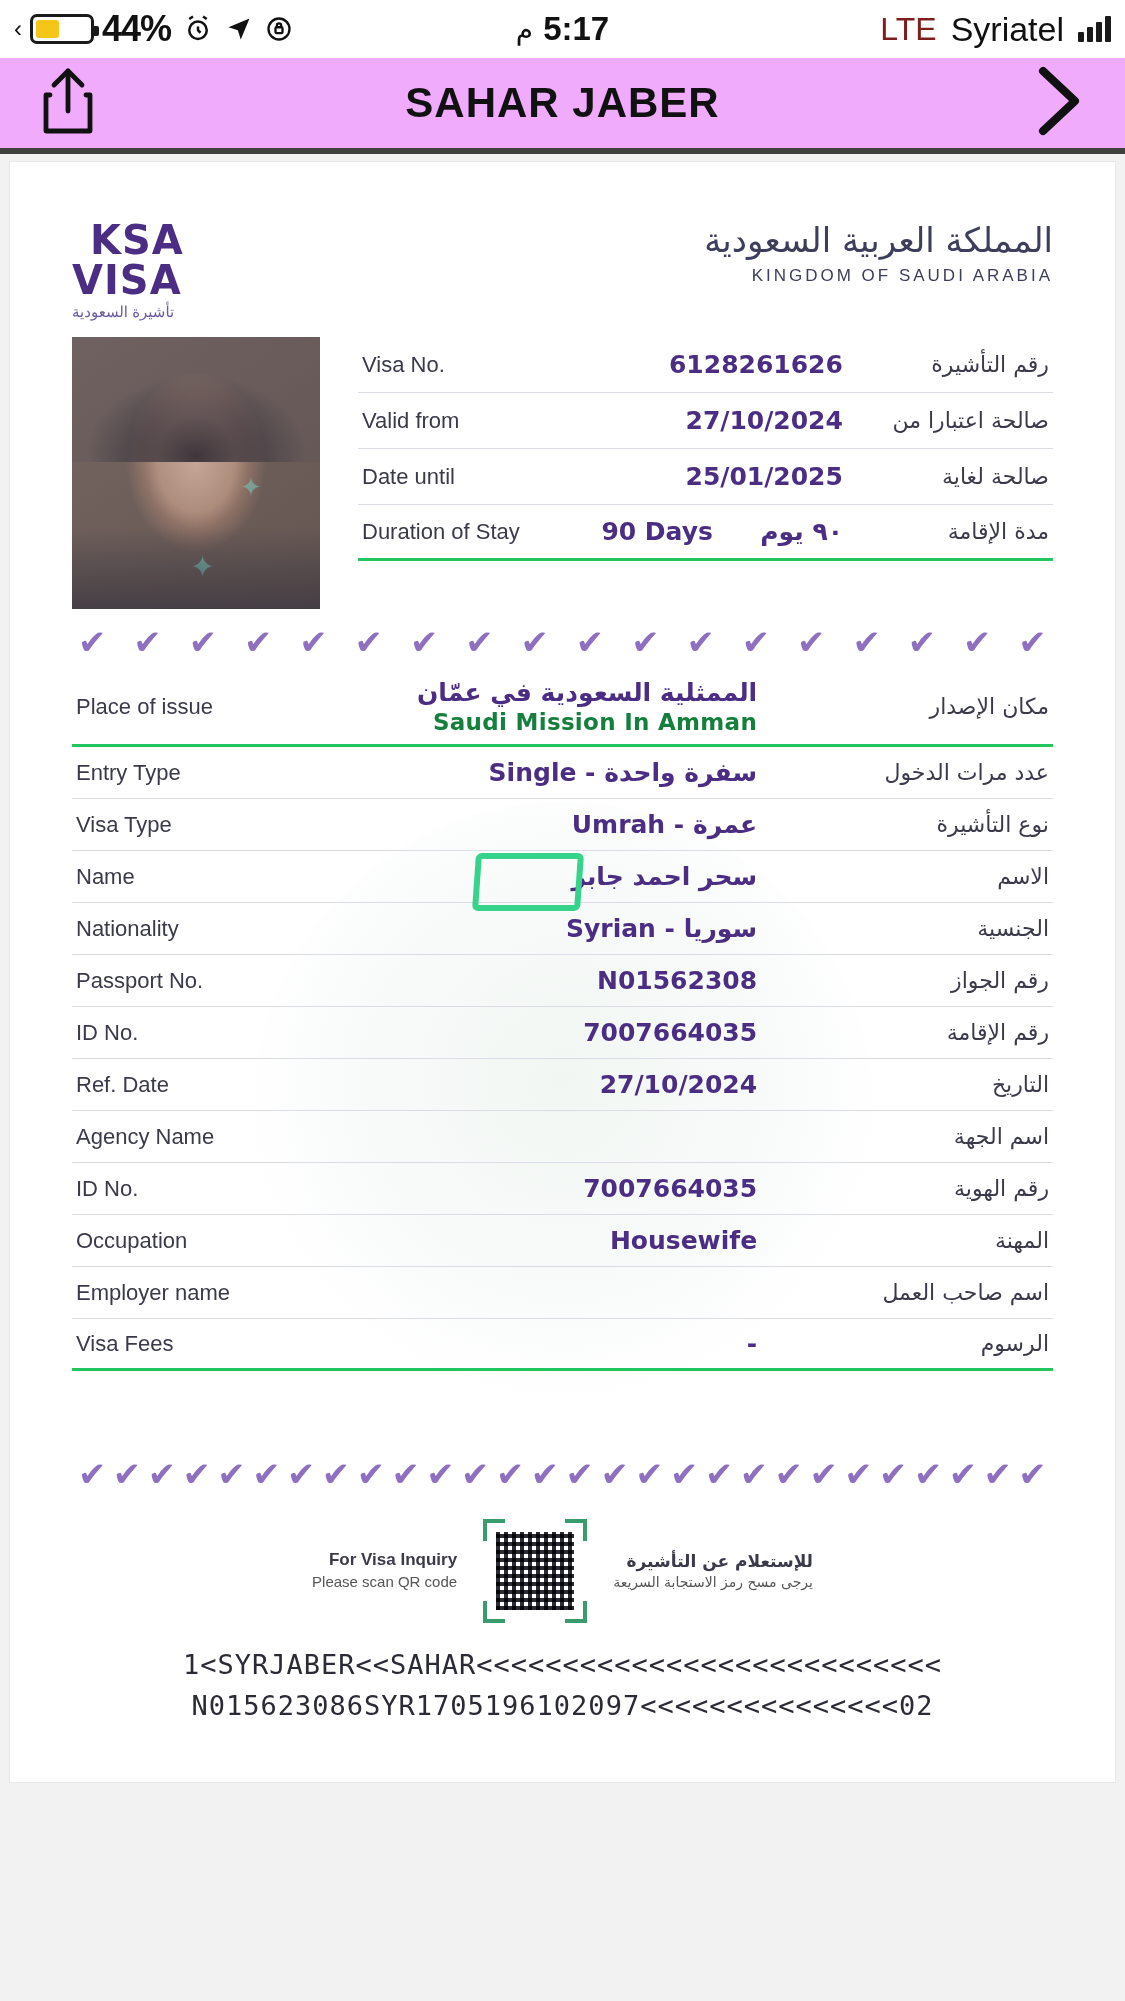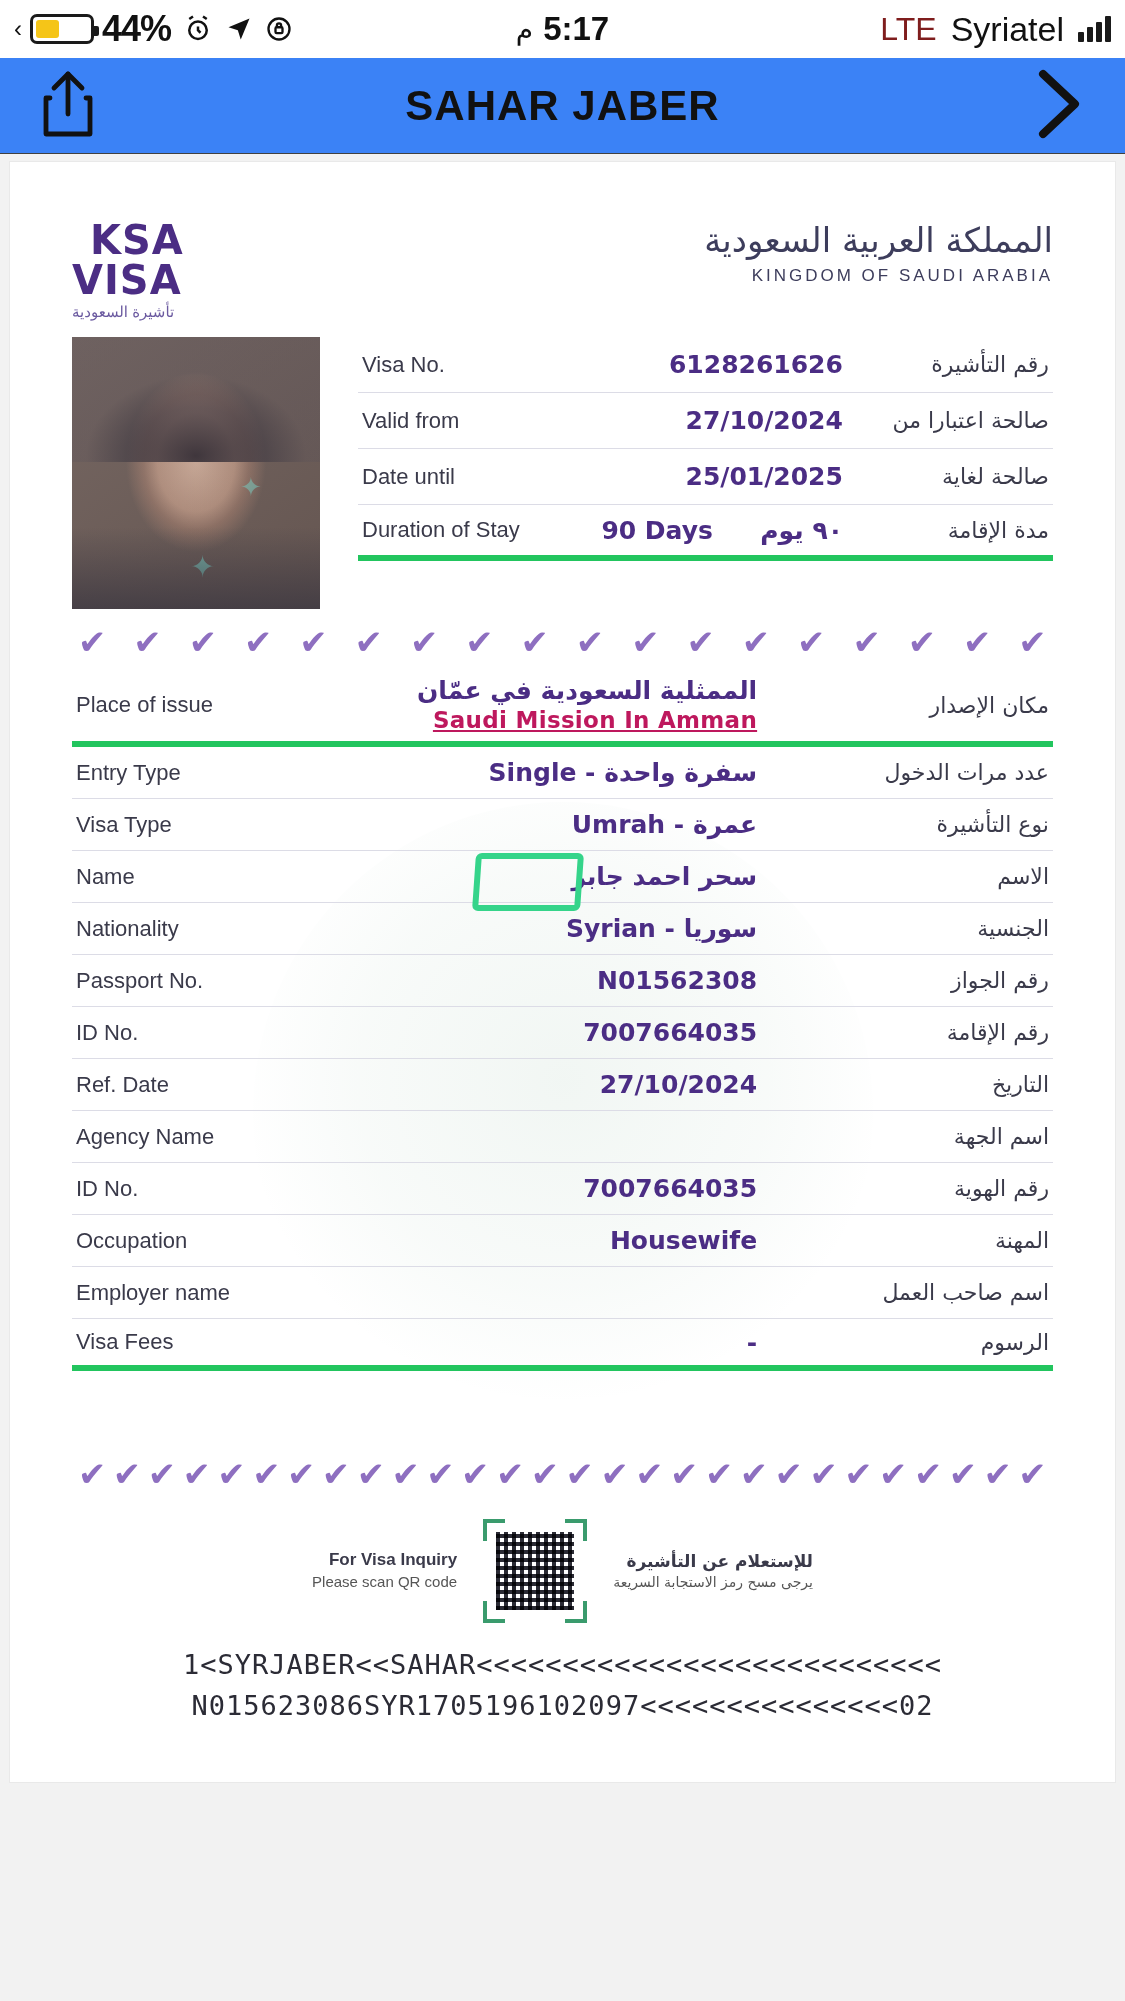--- a/index.html
+++ b/index.html
@@ -61,25 +61,25 @@
   .bars { display: flex; align-items: flex-end; gap: 3px; height: 26px; }
   .bars i { width: 6px; background: #1a1a1a; display: block; border-radius: 1px; }
   .bars i:nth-child(1){ height: 10px; }
   .bars i:nth-child(2){ height: 15px; }
   .bars i:nth-child(3){ height: 20px; }
   .bars i:nth-child(4){ height: 26px; background: #1a1a1a; }
 
   
   .navbar {
     height: 96px;
-    background: #3b82f6;
+    background: #f0abfc;
     display: flex; align-items: center;
     padding: 0 40px;
     position: relative;
-    border-bottom: 1px solid #404040;
+    border-bottom: 6px solid #404040;
   }
   .nav-title {
     position: absolute; left: 0; right: 0; text-align: center;
     font-size: 42px; font-weight: bold; letter-spacing: 1px; color: #111;
   }
   .share-btn { position: relative; z-index: 2; }
   .next-btn { margin-left: auto; position: relative; z-index: 2; }
 
   
   .doc-scroll {
@@ -158,21 +158,21 @@
   .photo .s1 { left: 168px; top: 135px; }
   .photo .s2 { left: 118px; top: 212px; color: rgba(120,200,190,0.75); font-size: 30px; }
 
   .top-rows { flex: 1; padding-left: 38px; }
   .row {
     display: flex; align-items: center; justify-content: space-between;
     border-bottom: 1px solid #dcdce6;
     height: 56px;
     padding: 0 4px;
   }
-  .row:last-child { border-bottom: 6px solid #22c55e; }
+  .row:last-child { border-bottom: 3px solid #22c55e; }
   .lbl-en { font-size: 22px; color: #3a3a4a; width: 34%; }
   .val {
     flex: 1; text-align: right; font-size: 25px; font-weight: bold;
     color: #4b2d84; font-family: "DejaVu Sans", sans-serif;
   }
   .val .ar { font-family: "DejaVu Sans", sans-serif; }
   .lbl-ar {
     width: 30%; text-align: right; font-size: 22px; color: #3a3a4a;
     font-family: "DejaVu Sans", sans-serif; direction: rtl;
   }
@@ -190,23 +190,22 @@
 
   .mid-strip { padding: 0 62px; }
 
   
   .row.tall { height: 78px; }
   .val.two-line { line-height: 1.25; }
   .val.two-line .ar {
     display: block; font-size: 25px; color: #4b2d84; font-weight: bold;
   }
   .val.two-line .en {
-    display: block; font-size: 23px; color: #be185d; font-weight: bold;
+    display: block; font-size: 23px; color: #15803d; font-weight: bold;
     letter-spacing: 0.3px;
-    text-decoration: underline;
   }
 
   .body-rows { padding: 0 62px; position: relative; }
   .body-rows .row { height: 52px; }
 
   .name-highlight { position: relative; }
   .name-highlight:after {
     content: "";
     position: absolute;
     left: 402px; top: 2px;

